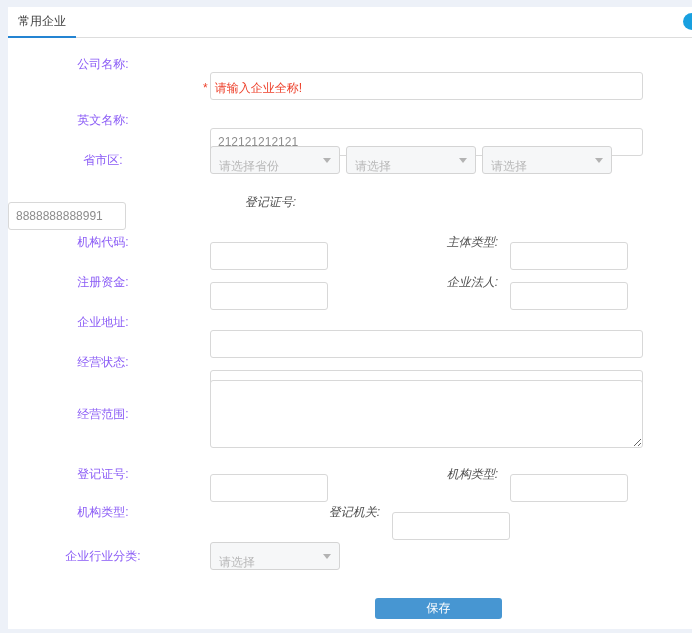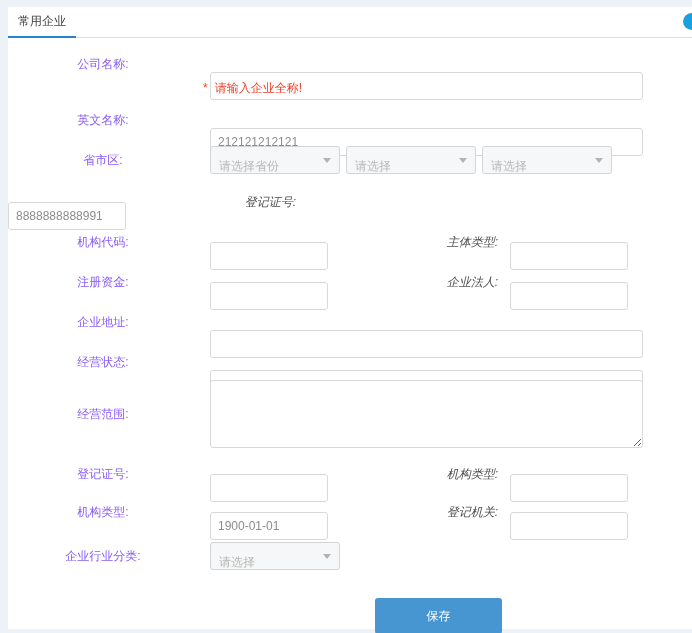--- a/index.html
+++ b/index.html
@@ -63,21 +63,21 @@
     border-top:5px solid #b3b3b3;
   }
   
   .err-row {
     position:absolute; left:0; right:0; height:16px; top:73px;
     padding-left:195px; display:flex; align-items:center; color:#ed3f29;
   }
   .err-star { margin-right:7px; }
   
   .save-btn {
-    position:absolute; left:367px; top:591px; width:127px; height:36px;
+    position:absolute; left:367px; top:591px; width:127px; height:21px;
     background:#4796d2; color:#ffffff; border:none; border-radius:3px;
     font:12px "Liberation Sans","DejaVu Sans",sans-serif;
     cursor:pointer; text-align:center; line-height:21px;
   }
 </style>
 </head>
 <body>
 
 <div class="card">
 
@@ -152,21 +152,20 @@
 
   <div class="row" style="top:453px">
     <span class="lbl">登记证号:</span>
     <input class="ipt w-sm" value="" style="">
     <span class="lbl2">机构类型:</span>
     <input class="ipt w-sm" value="" style="">
   </div>
 
   <div class="row" style="top:491px">
     <span class="lbl">机构类型:</span>
-    <input class="ipt w-sm" value="1900-01-01" style="">
     <span class="lbl2">登记机关:</span>
     <input class="ipt w-sm" value="" style="">
   </div>
 
   <div class="row" style="top:535px">
     <span class="lbl">企业行业分类:</span>
     <div class="sel">
       <span>请选择</span>
       <i class="caret"></i>
     </div>

